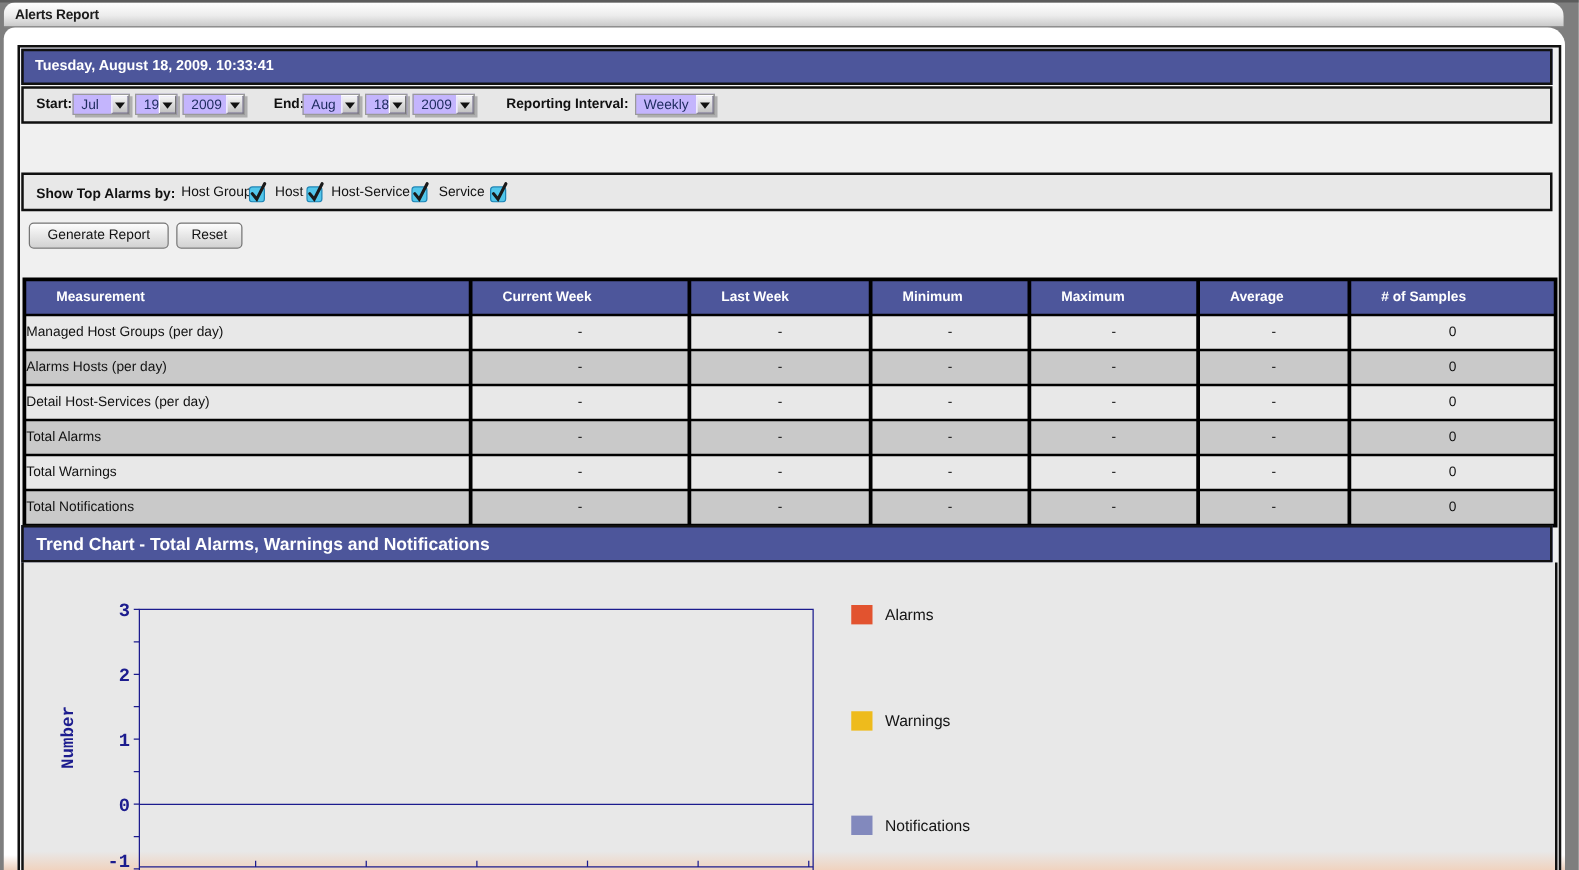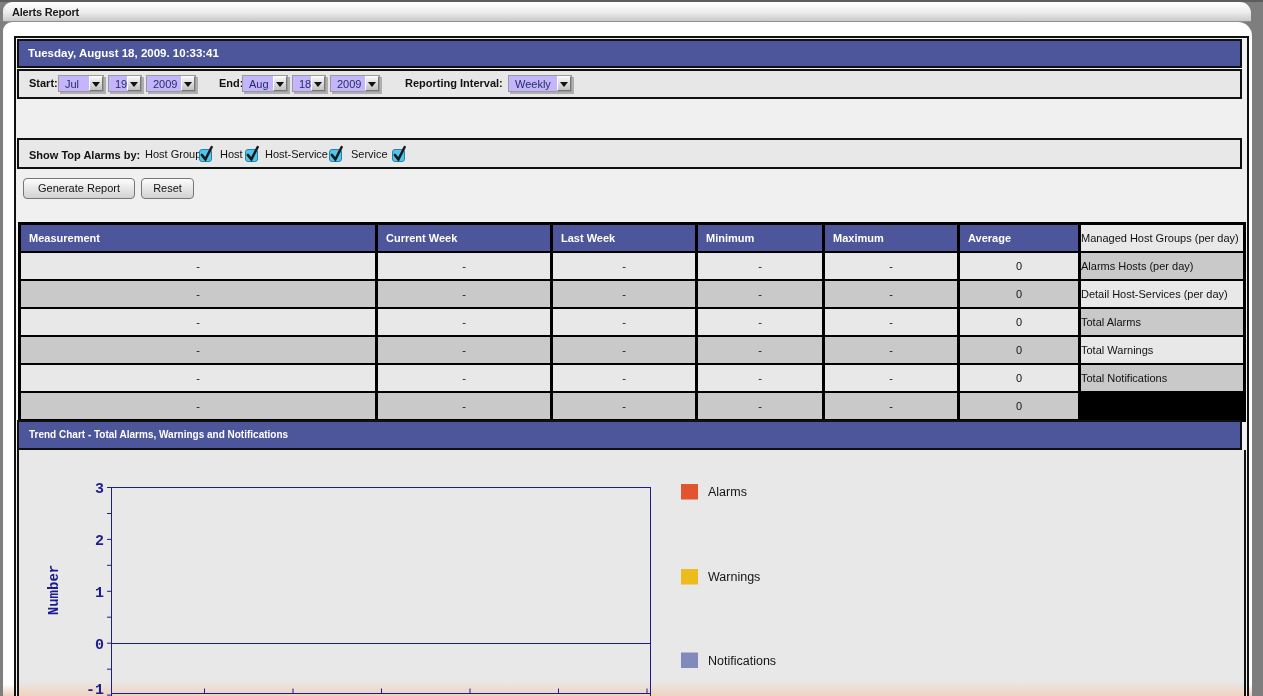--- a/index.html
+++ b/index.html
@@ -12,41 +12,41 @@
   border-radius:9px 14px 0 0;
   background:linear-gradient(180deg,#ffffff 0px,#ffffff 662px,#eccfbc 674px);}
 .panel{position:absolute;left:14px;top:36px;width:1231px;height:700px;
   border:2px solid #101010;background:#f0f0f0;}
 .band{position:absolute;left:17px;width:1225px;border:2px solid #101010;box-sizing:border-box;}
 .bluebar{background:#4d569b;color:#fff;font-weight:bold;}
 .b1{top:39px;height:29px;font-size:11.5px;line-height:25px;padding-left:9px;}
 .b2{top:69px;height:30px;background:#e7e7e7;}
 .b3{top:100px;height:38px;background:#cfcfcf;}
 .b4{top:138px;height:31px;background:#e8e8e8;}
-.b5{top:420px;height:30px;font-size:10px;line-height:26px;padding-left:10px;}
+.b5{top:420px;height:30px;font-size:14px;line-height:26px;padding-left:10px;}
 .lbl{position:absolute;font-size:11px;font-weight:bold;color:#111;}
 .txt{position:absolute;font-size:11px;color:#111;}
 .sel{position:absolute;background:#c4b5fd;border:1px solid #9a9a9a;box-sizing:border-box;
   box-shadow:2px 2px 0 rgba(115,115,115,.48);}
 .sel i{position:absolute;left:6px;top:1px;bottom:1px;font-style:normal;font-size:11px;
   color:#1d2b5e;display:flex;align-items:center;}
 .sel b{position:absolute;right:0;top:0;bottom:0;width:14px;
   background:linear-gradient(#f6f6f6,#c2c2c2);
   border:1px solid;border-color:#fdfdfd #777 #777 #fdfdfd;box-sizing:border-box;}
 .sel b:before{content:"";position:absolute;left:2px;top:5px;border:4px solid transparent;
   border-top:5px solid #111;}
 .cb{position:absolute;}
 .btn{position:absolute;height:21px;border:1px solid #767676;border-radius:4px;
   background:linear-gradient(#fdfdfd,#e9e9e9 45%,#d2d2d2);box-sizing:border-box;
   font-size:11px;color:#111;text-align:center;line-height:19px;}
 .tbl{position:absolute;left:18px;top:222px;width:1228px;background:#000;
   display:grid;grid-template-columns:354px 172px 142px 124px 132px 118px 1fr;
   column-gap:3px;row-gap:2px;padding:3px;box-sizing:border-box;}
 .th{background:#4d569b;color:#fff;font-weight:bold;font-size:11px;height:26px;
-  line-height:26px;padding-left:8px;}
+  line-height:26px;padding-left:24px;}
 .td{font-size:11px;color:#111;height:26px;line-height:26px;}
 .tl{padding-left:0;}
 .tc{text-align:center;}
 .rl{background:#e8e8e8;}
 .rd{background:#c9c9c9;}
 .chart{position:absolute;left:17px;top:450px;width:1229px;height:246px;box-sizing:border-box;
   border-left:2px solid #101010;border-right:2px solid #101010;
   background:linear-gradient(180deg,#e8e8e8 0px,#e8e8e8 231px,#f0d3bf 246px);}
 </style></head><body>
 <div id="page">
@@ -121,20 +121,21 @@
   <div class="btn" style="left:23px;top:178px;width:112px;">Generate Report</div>
   <div class="btn" style="left:141px;top:178px;width:53px;">Reset</div>
 
   <div class="tbl">
     <div class="th">Measurement</div>
       <div class="th">Current Week</div>
       <div class="th">Last Week</div>
     <div class="th">Minimum</div>
       <div class="th">Maximum</div>
       <div class="th">Average</div>
+      <div class="th"># of Samples</div>
 
     <div class="td rl tl">Managed Host Groups (per day)</div>
       <div class="td rl tc">-</div>
       <div class="td rl tc">-</div>
     <div class="td rl tc">-</div>
       <div class="td rl tc">-</div>
       <div class="td rl tc">-</div>
       <div class="td rl tc">0</div>
 
     <div class="td rd tl">Alarms Hosts (per day)</div>

